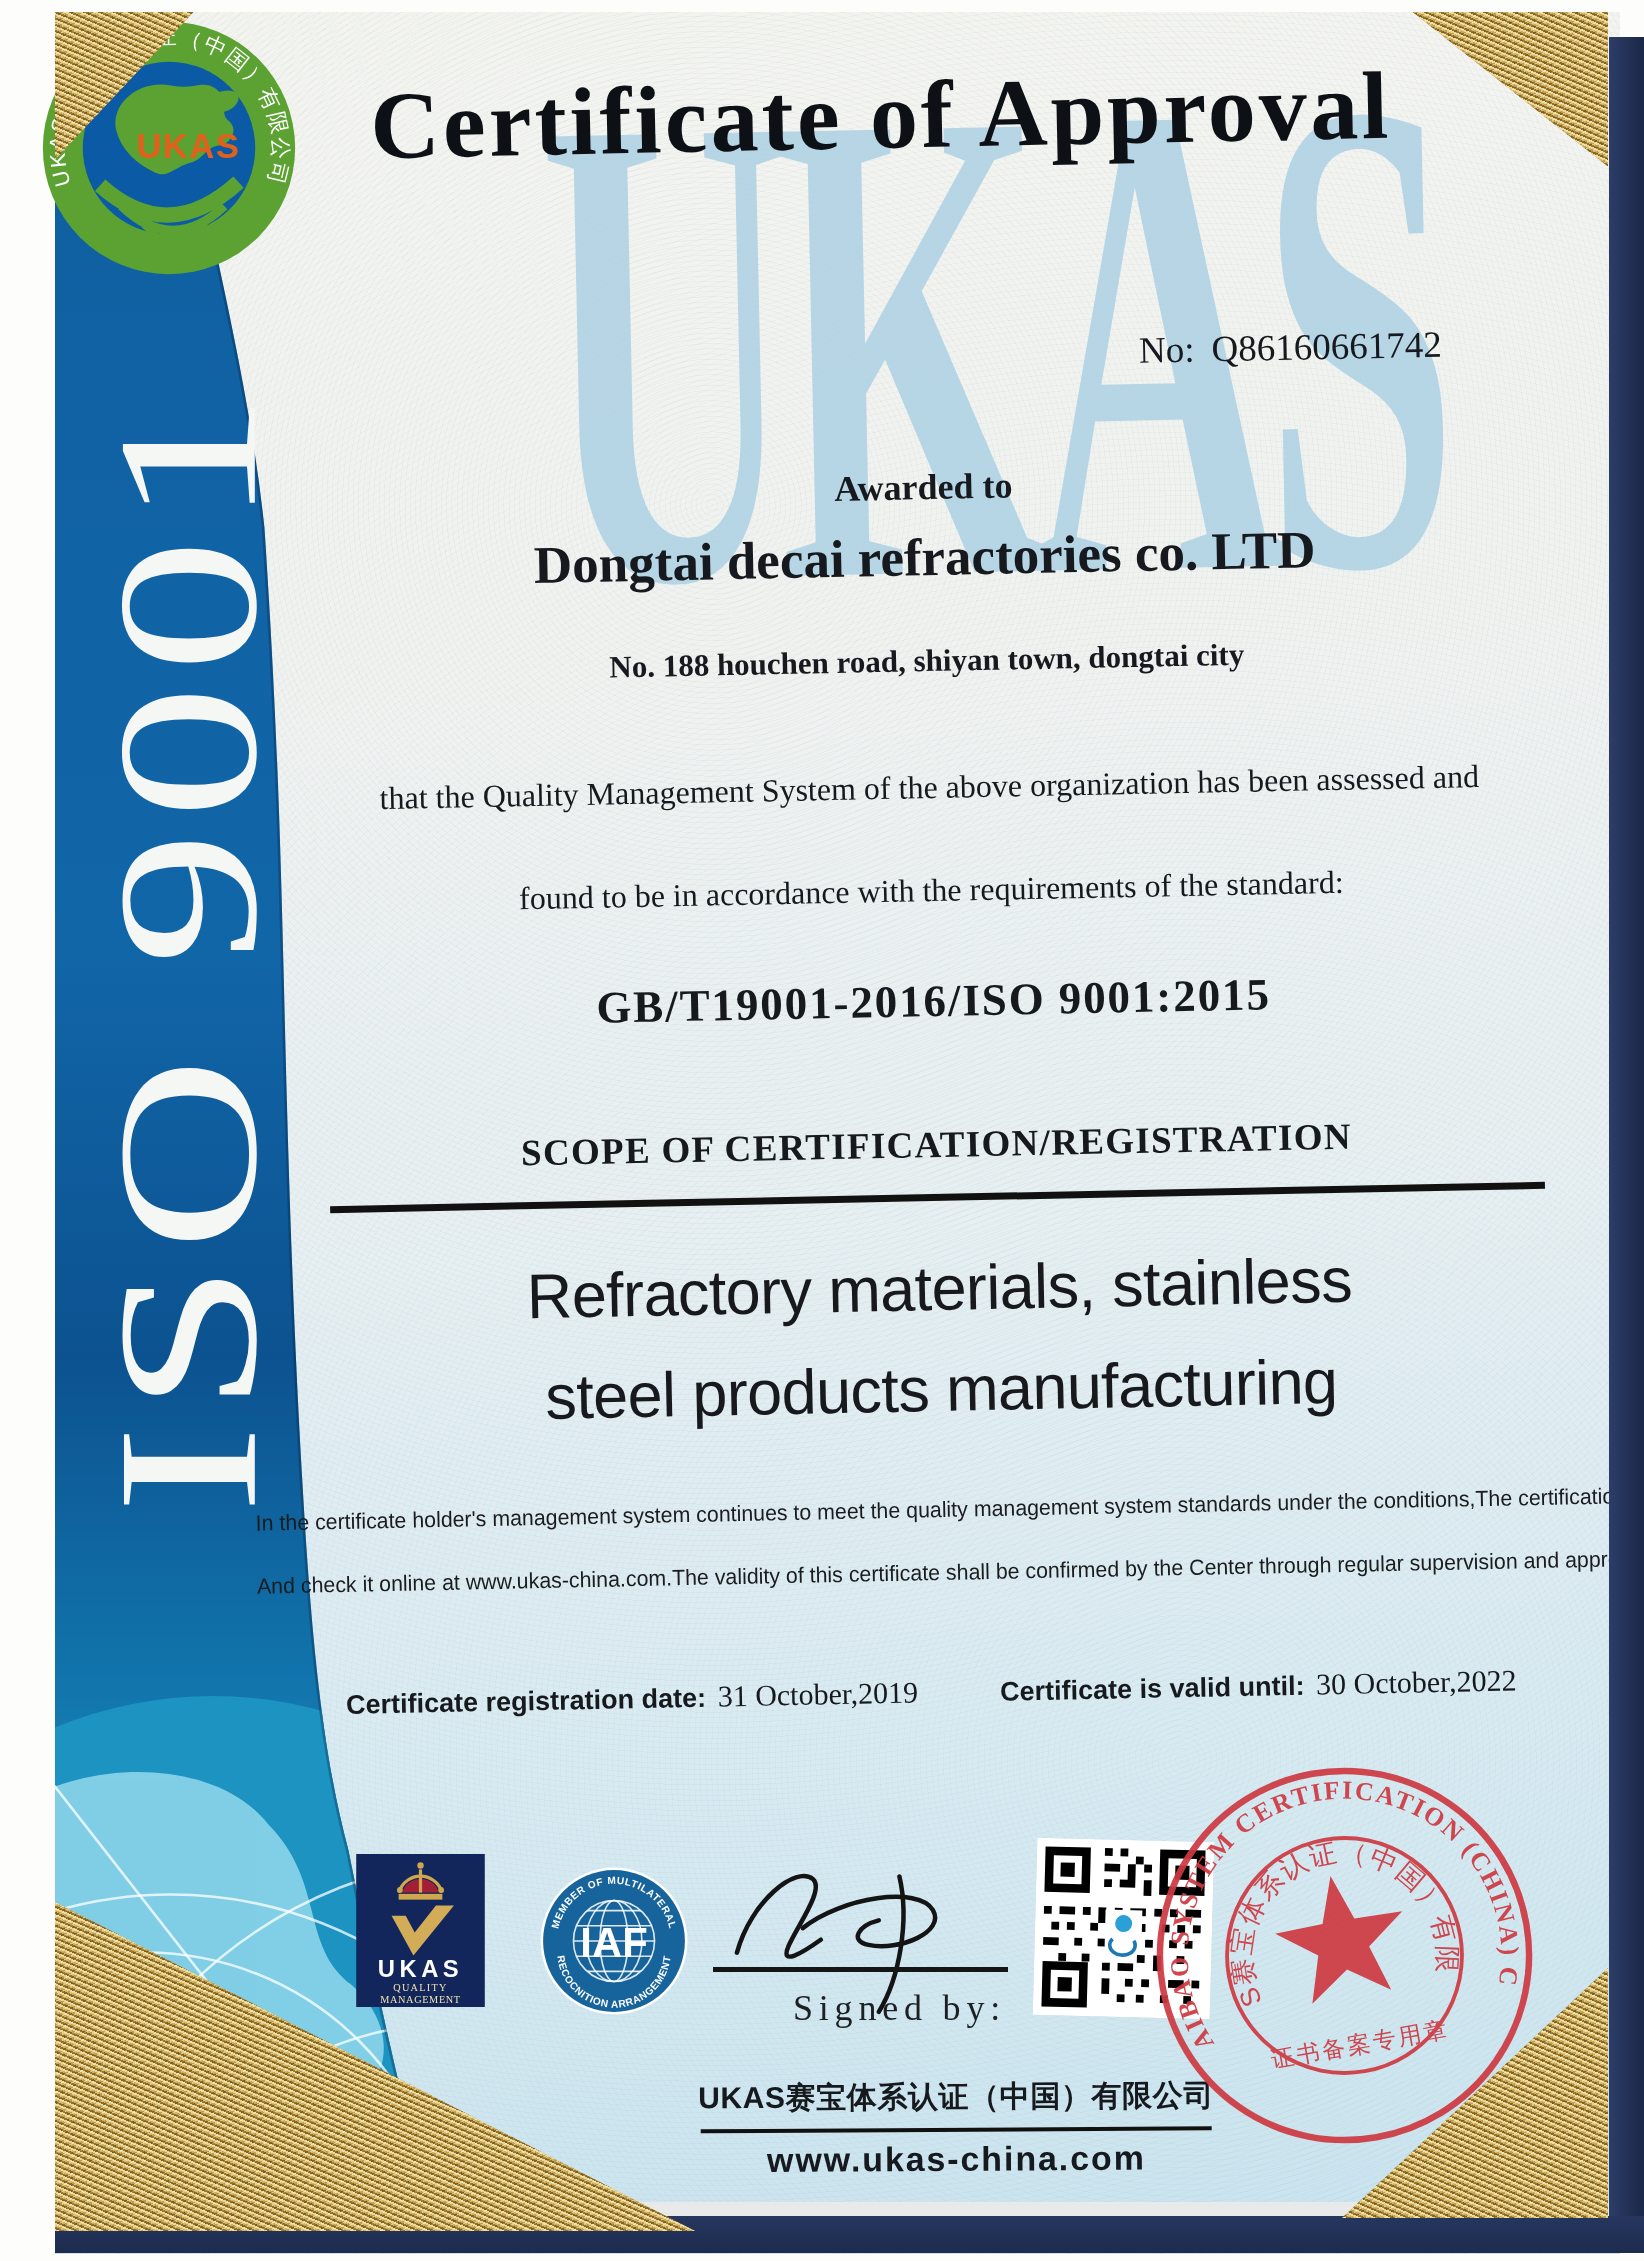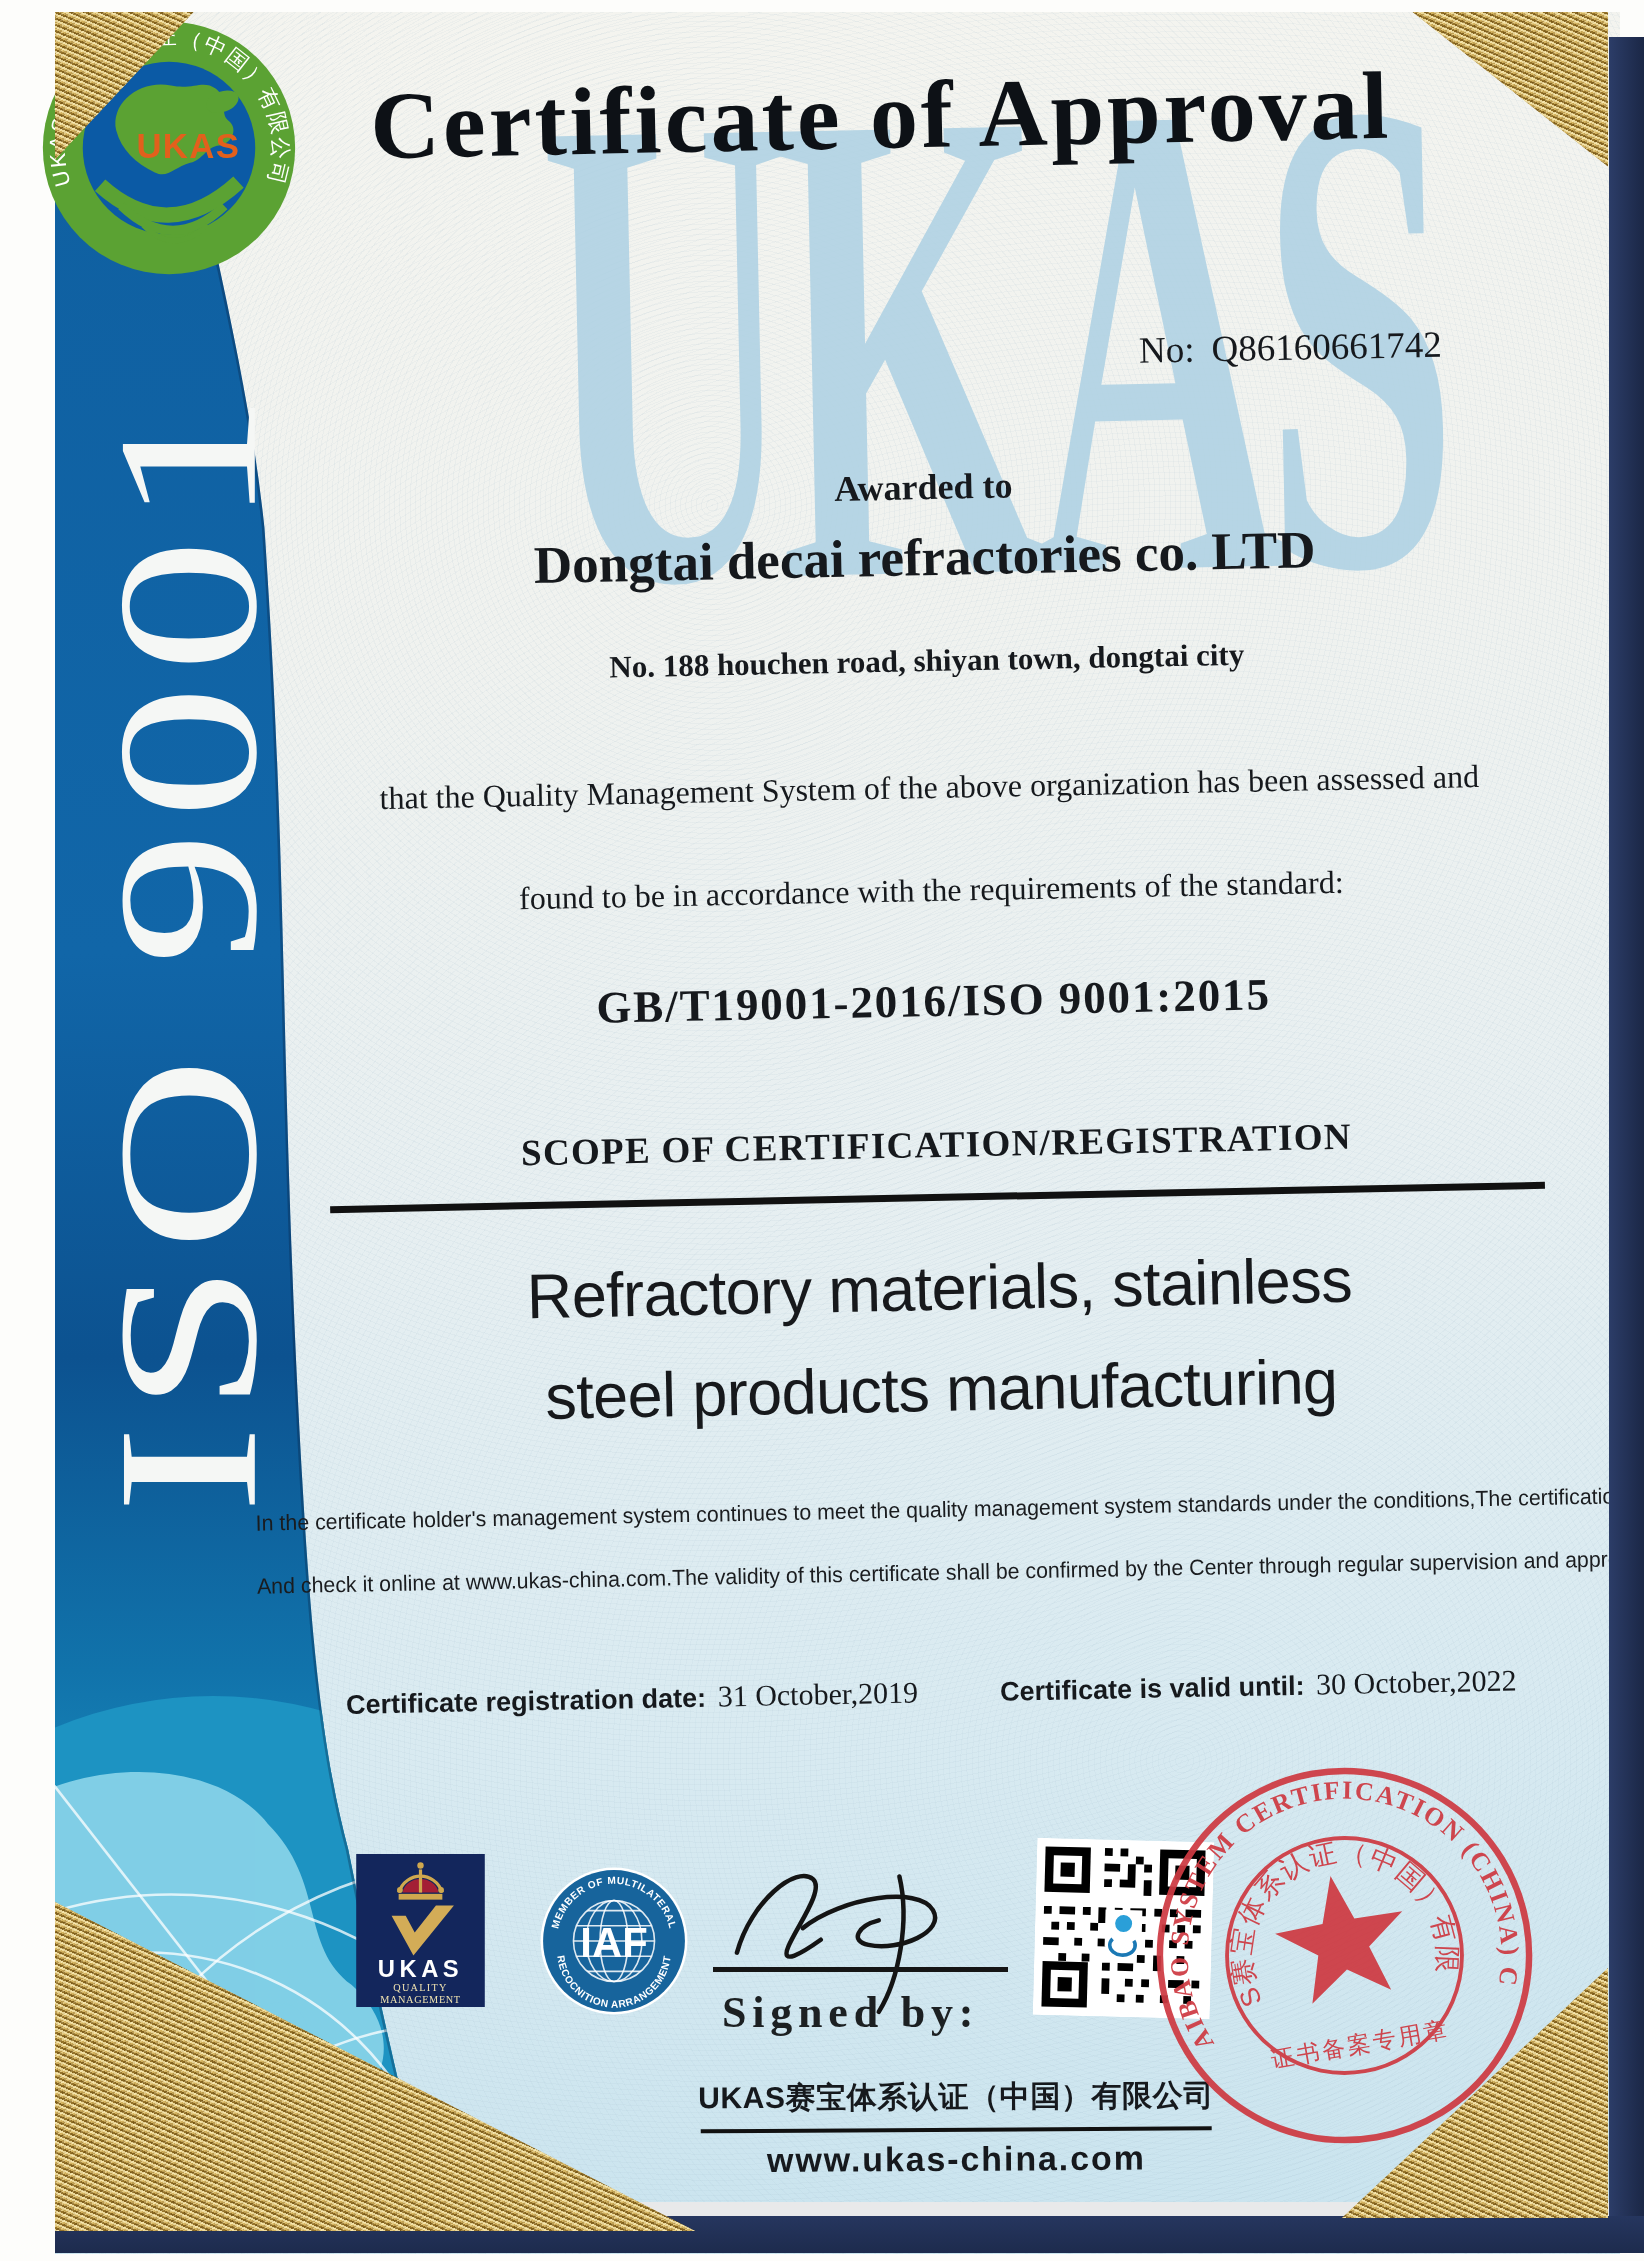--- a/index.html
+++ b/index.html
@@ -54,22 +54,22 @@
   .date-row{position:absolute;top:1675px;left:0;width:1419px;font-size:0;white-space:nowrap;}
   .dlabel{font-family:"Liberation Sans",sans-serif;font-weight:bold;font-size:27px;}
   .dvalue{font-size:30px;margin-left:11.6px;}
   .d1{position:absolute;left:108px;} .d2{position:absolute;left:762px;}
   .footer{position:absolute;left:0;top:2077px;width:1419px;text-align:center;transform:rotate(.8deg);}
   .f-company{font-family:"Liberation Sans",sans-serif;font-size:30px;font-weight:bold;letter-spacing:0.6px;}
   .f-rule{width:511px;height:3.9px;background:#111;margin:10.3px auto 7.7px auto;}
   .f-www{font-family:"Liberation Sans",sans-serif;font-size:34px;font-weight:bold;letter-spacing:1.9px;}
   
   .sig-line{position:absolute;left:713px;top:1967px;width:295px;height:4.5px;background:#151515;}
-  .signed-by{position:absolute;left:722px;top:1987px;width:284px;text-align:left;
-    font-size:44px;letter-spacing:5.8px;color:#1c2022;font-weight:bold;}
+  .signed-by{position:absolute;left:722px;top:1987px;width:284px;text-align:right;
+    font-size:36px;letter-spacing:5.8px;color:#1c2022;}
   .qr{position:absolute;left:1035px;top:1840px;transform:rotate(1.5deg);}
   .seal{position:absolute;left:1138px;top:1749px;transform:rotate(-10deg);opacity:.93;}
   svg text{user-select:none;}
 </style>
 </head>
 <body>
 
 <div class="stage">
 
   <div class="sheet"></div>

